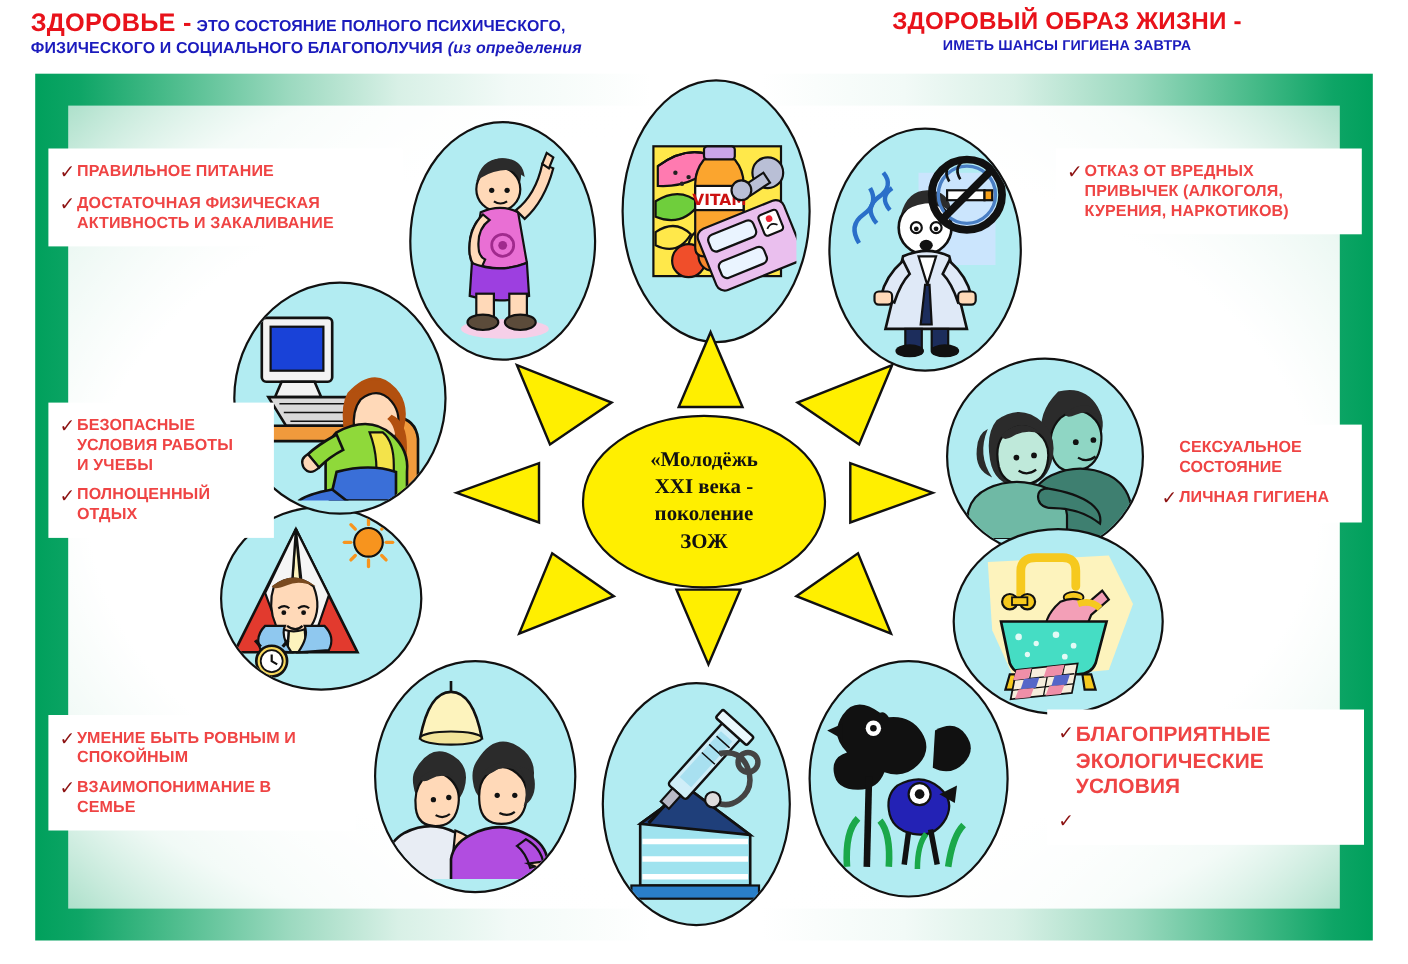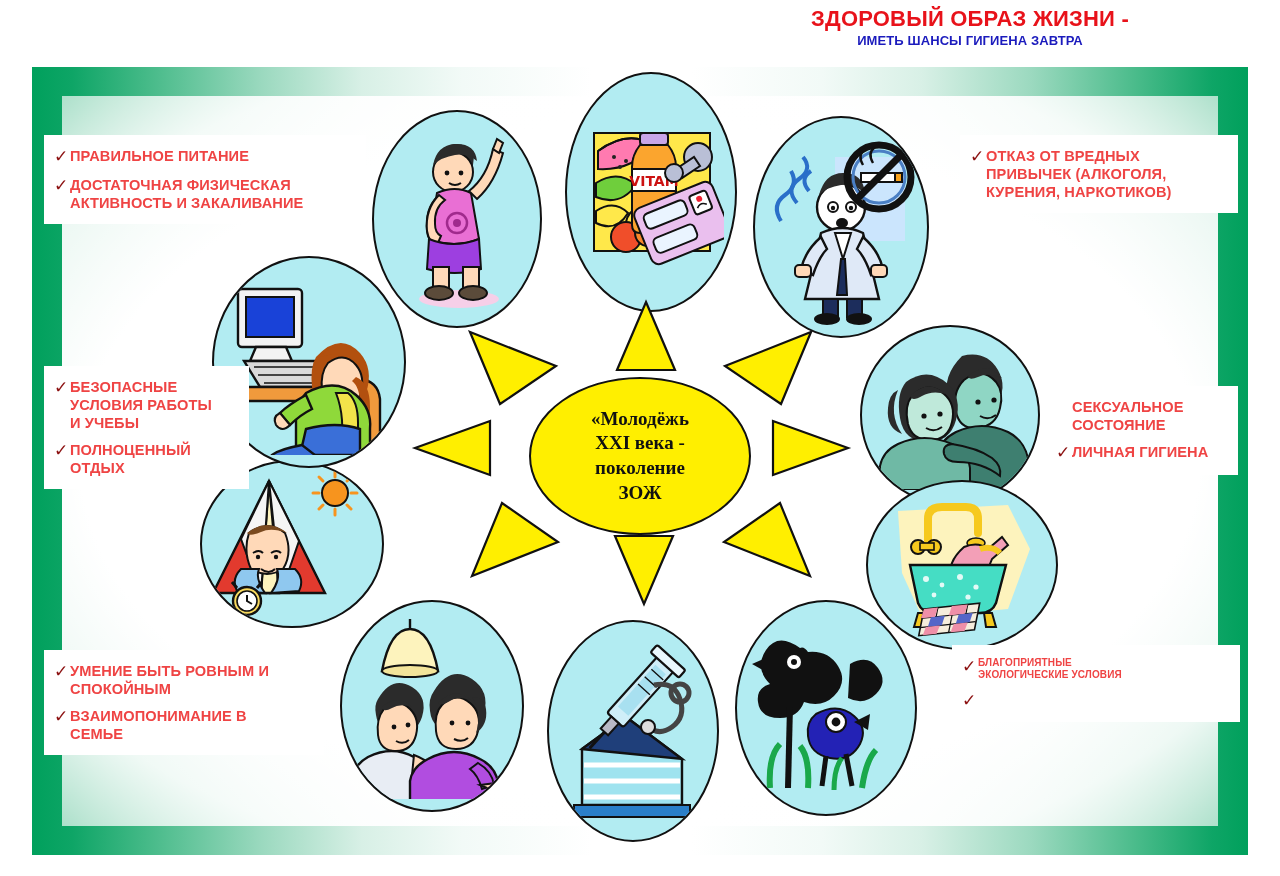--- a/index.html
+++ b/index.html
@@ -52,27 +52,33 @@
   
   .card{position:absolute;background:#ffffff;box-shadow:0 0 0 0 #fff;z-index:7;
         padding:12px 14px 12px 10px;box-sizing:border-box;}
   .li{display:flex;align-items:flex-start;margin:0 0 9px 0;}
   .li:last-child{margin-bottom:0;}
   .chk{color:#8c1111;font-size:17px;line-height:1.15;width:16px;flex:0 0 16px;
        font-weight:bold;}
   .chk.blank{visibility:hidden;}
   .tx{color:#ef4444;font-weight:bold;font-size:14.6px;line-height:1.24;
       letter-spacing:.1px;white-space:pre-line;}
-  .tx.sm{font-size:10px;}
+  .tx.sm{font-size:19px;}
 </style>
 </head>
 <body>
 
 <div id="poster">
 
+  <div class="hdr hdr-left">
+    <span class="hdr-kw">ЗДОРОВЬЕ -</span>
+    <span class="hdr-sub">ЭТО СОСТОЯНИЕ ПОЛНОГО ПСИХИЧЕСКОГО,</span><br>
+    <span class="hdr-sub">ФИЗИЧЕСКОГО И СОЦИАЛЬНОГО БЛАГОПОЛУЧИЯ</span>
+    <span class="hdr-sub ital">(из определения</span>
+  </div>
 
   <div class="hdr hdr-right">
     <span class="hdr-kw">ЗДОРОВЫЙ ОБРАЗ ЖИЗНИ -</span>
     <span class="hdr-sub">ИМЕТЬ ШАНСЫ ГИГИЕНА ЗАВТРА</span>
   </div>
 
   <div id="backdrop"></div>
   <div id="plate"></div>
 
   <div class="arr" style="left:615px;top:300px;">

